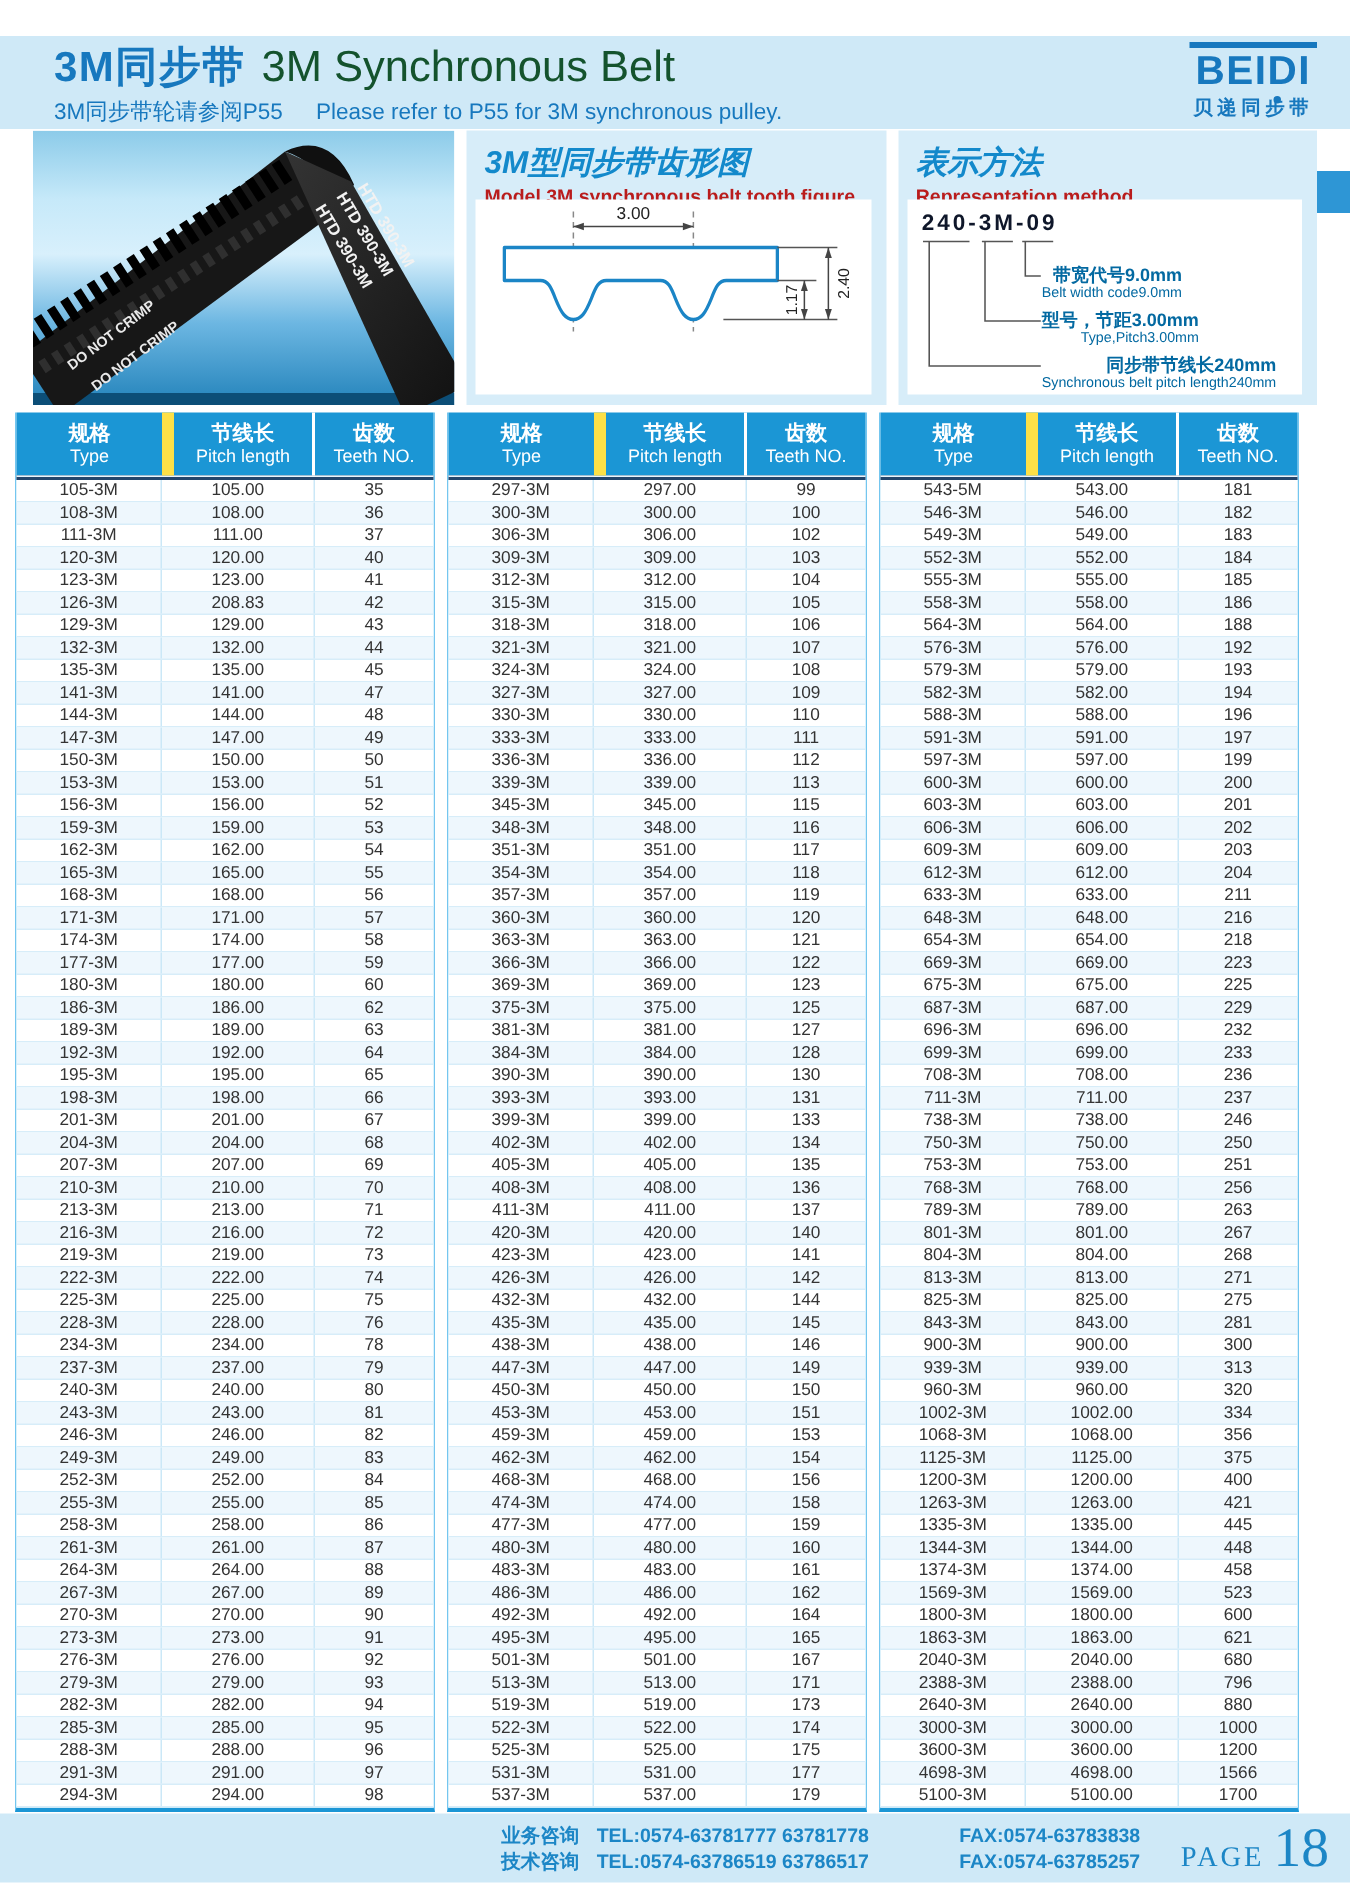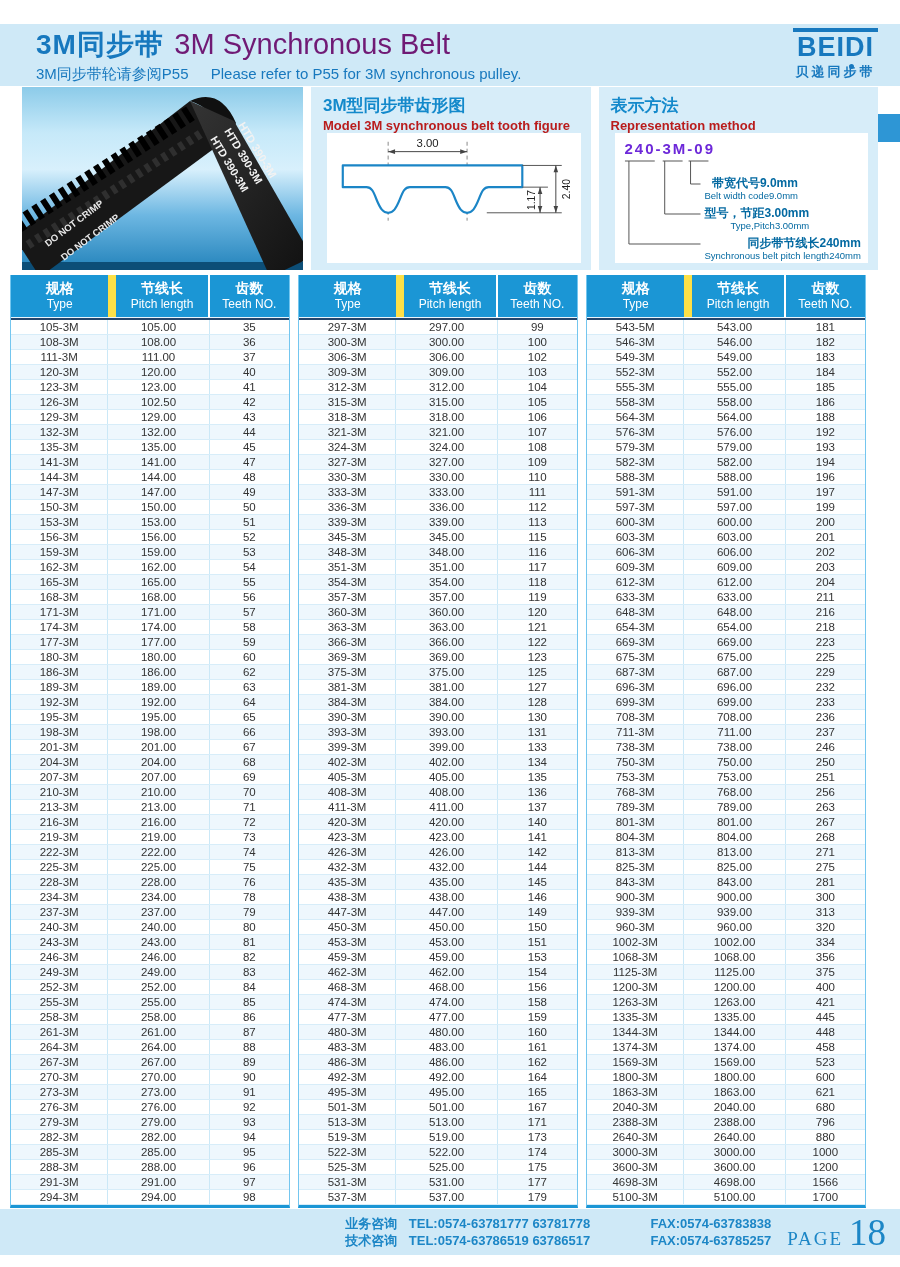--- a/index.html
+++ b/index.html
@@ -5,41 +5,41 @@
   html,body{margin:0;padding:0;}
   body{width:900px;height:1267px;background:#fff;position:relative;overflow:hidden;
        font-family:"Liberation Sans","DejaVu Sans",sans-serif;}
   #page{position:absolute;inset:0;}
 
   
   .header-band{position:absolute;left:0;top:24px;width:900px;height:62px;background:#cfe9f7;}
   .titles{position:absolute;left:36px;top:2px;}
   .title-line{white-space:nowrap;}
   .title-zh{font-size:28px;font-weight:bold;color:#1778be;letter-spacing:1px;}
-  .title-en{font-size:29px;font-weight:400;color:#701a75;margin-left:6px;}
+  .title-en{font-size:29px;font-weight:400;color:#14532d;margin-left:6px;}
   .subtitle{margin-top:1px;font-size:15px;font-weight:normal;color:#1778be;}
   .sub-en{margin-left:18px;}
   .logo{position:absolute;right:22px;top:4px;text-align:center;color:#1778be;}
   .logo-text{font-size:27px;font-weight:bold;letter-spacing:1px;border-top:4px solid #1778be;
              padding:0 4px;position:relative;line-height:30px;}
   .logo-dot{position:absolute;right:24px;top:36px;width:5px;height:5px;border-radius:50%;background:#1778be;}
   .logo-tagline{font-size:13px;font-weight:bold;letter-spacing:3px;margin-top:1px;}
 
   
   .panels{position:absolute;left:22px;top:87px;width:856px;height:183px;display:flex;gap:8px;}
   .panel{height:183px;}
   .photo-panel{width:281px;overflow:hidden;}
   .photo-panel svg{display:block;}
   .info-panel{flex:1;background:#d7edf9;position:relative;}
-  .p-title-zh{font-size:17px;font-weight:bold;color:#1389cb;padding:7px 12px 0;}
+  .p-title-zh{font-size:21px;font-weight:bold;color:#1389cb;padding:7px 12px 0;font-style:italic;}
   .p-title-en{font-size:13px;font-weight:bold;color:#b91c1c;padding:1px 12px 0;}
-  .whitebox{position:absolute;left:16px;right:10px;top:46px;height:130px;background:#fff;}
+  .whitebox{position:absolute;left:6px;right:10px;top:46px;height:130px;background:#fff;}
   .rep-box{font-weight:bold;}
   .rep-lines{position:absolute;inset:0;}
-  .rep-code{position:absolute;left:10px;top:7px;font-size:15px;font-weight:bold;color:#6d28d9;letter-spacing:2px;}
+  .rep-code{position:absolute;left:10px;top:7px;font-size:15px;font-weight:bold;color:#0f172a;letter-spacing:2px;}
   .rep-label{position:absolute;left:90px;color:#0369a1;text-align:right;}
   .rep-label .zh{font-size:12px;font-weight:bold;line-height:13px;}
   .rep-label .en{font-size:9.5px;font-weight:normal;line-height:11px;}
   .l1{top:44px;} .l2{top:74px;} .l3{top:104px;}
   .edge-tab{position:absolute;right:0;top:114px;width:22px;height:28px;background:#2e96d5;}
 
   
   .tables{position:absolute;left:10px;top:275px;width:856px;display:flex;gap:8px;}
   .ttable{flex:1;background:#fff;border-left:1px solid #74c6ef;border-right:1px solid #74c6ef;
           border-bottom:3px solid #1b96d5;}
@@ -52,21 +52,21 @@
   .trow{display:flex;height:15px;box-sizing:border-box;border-bottom:1px solid #d7edf9;
         font-size:11.5px;line-height:13px;color:#333;text-align:center;background:#fff;}
   .trow.alt{background:#eef7fd;}
   .tcell{box-sizing:border-box;padding-top:1px;}
   .tcell.col0{width:35%;border-right:1px solid #cbe8f7;}
   .tcell.col1{width:36.5%;border-right:1px solid #cbe8f7;}
   .tcell.col2{width:28.5%;}
 
   
   .footer{position:absolute;left:0;top:1209px;width:900px;height:46px;background:#cfe9f7;
-          display:flex;align-items:center;justify-content:flex-end;}
+          display:flex;align-items:center;justify-content:flex-end;gap:11px;}
   .contact{color:#1c86c6;font-size:13px;font-weight:bold;line-height:17px;white-space:nowrap;}
   .clabel{margin-right:8px;}
   .ctel{display:inline-block;min-width:238px;}
   .pagebox{display:flex;align-items:baseline;color:#1c86c6;
            font-family:"Liberation Serif","DejaVu Serif",serif;margin:0 14px 0 16px;}
   .plabel{font-size:19px;letter-spacing:2px;}
   .pnum{font-size:37px;margin-left:6px;line-height:37px;}
 </style>
 </head>
 <body>
@@ -222,21 +222,21 @@
             <div class="tcell col1">120.00</div>
             <div class="tcell col2">40</div>
           </div>
           <div class="trow">
             <div class="tcell col0">123-3M</div>
             <div class="tcell col1">123.00</div>
             <div class="tcell col2">41</div>
           </div>
           <div class="trow alt">
             <div class="tcell col0">126-3M</div>
-            <div class="tcell col1">102.50</div>
+            <div class="tcell col1">208.83</div>
             <div class="tcell col2">42</div>
           </div>
           <div class="trow">
             <div class="tcell col0">129-3M</div>
             <div class="tcell col1">129.00</div>
             <div class="tcell col2">43</div>
           </div>
           <div class="trow alt">
             <div class="tcell col0">132-3M</div>
             <div class="tcell col1">132.00</div>

